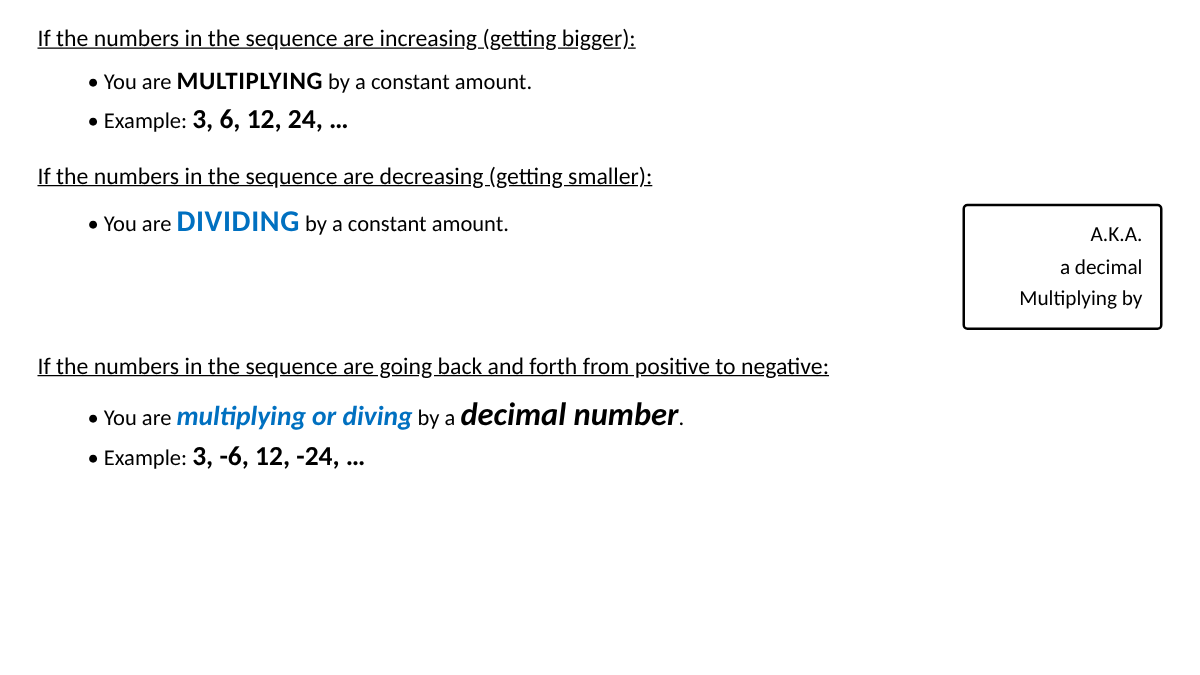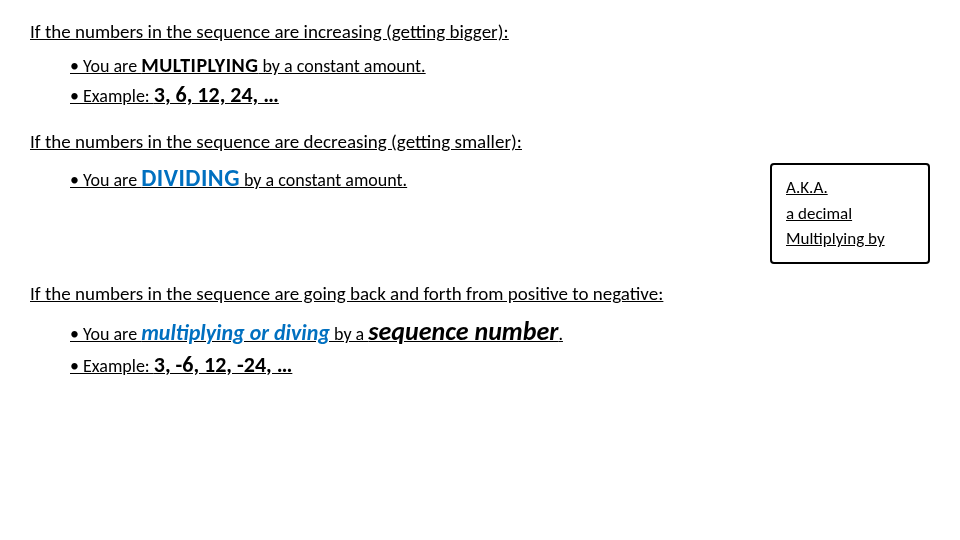--- a/index.html
+++ b/index.html
@@ -9,21 +9,20 @@
       background: #ffffff;
       font-family: Calibri, 'Segoe UI', Arial, sans-serif;
       font-size: 18px;
       color: #000000;
       overflow: hidden;
       padding: 20px 30px;
     }
 
     .section {
       margin-bottom: 18px;
-      text-decoration: underline;
     }
 
     .heading {
       font-size: 19px;
       font-weight: normal;
       text-decoration: underline;
       margin-bottom: 10px;
     }
 
     .indent {
@@ -83,20 +82,21 @@
     .aka-box {
       border: 2px solid #000;
       border-radius: 4px;
       padding: 10px 14px;
       font-size: 17px;
       line-height: 1.5;
       margin-left: 20px;
       min-width: 160px;
       max-width: 175px;
       align-self: center;
+      text-align: right;
     }
 
     .section4 {
       margin-top: 6px;
     }
 
     .section1 {
       margin-bottom: 22px;
     }
   </style>
@@ -128,19 +128,19 @@
       <div>a decimal</div>
       <div>Multiplying by</div>
     </div>
   </div>
 </div>
 
 <div class="section section4">
   <div class="heading">If the numbers in the sequence are going back and forth from positive to negative:</div>
   <div class="indent">
     <div class="bullet-line">
-      <span>• You are </span><span class="italic-bold-blue">multiplying or diving</span><span> by a </span><span class="negative-number">sequence number</span><span>.</span>
+      <span>• You are </span><span class="italic-bold-blue">multiplying or diving</span><span> by a </span><span class="negative-number">decimal number</span><span>.</span>
     </div>
     <div class="bullet-line">
       <span>• Example:   </span><span class="example-sequence-large">3, -6, 12, -24, …</span>
     </div>
   </div>
 </div>
 
 </body></html>

